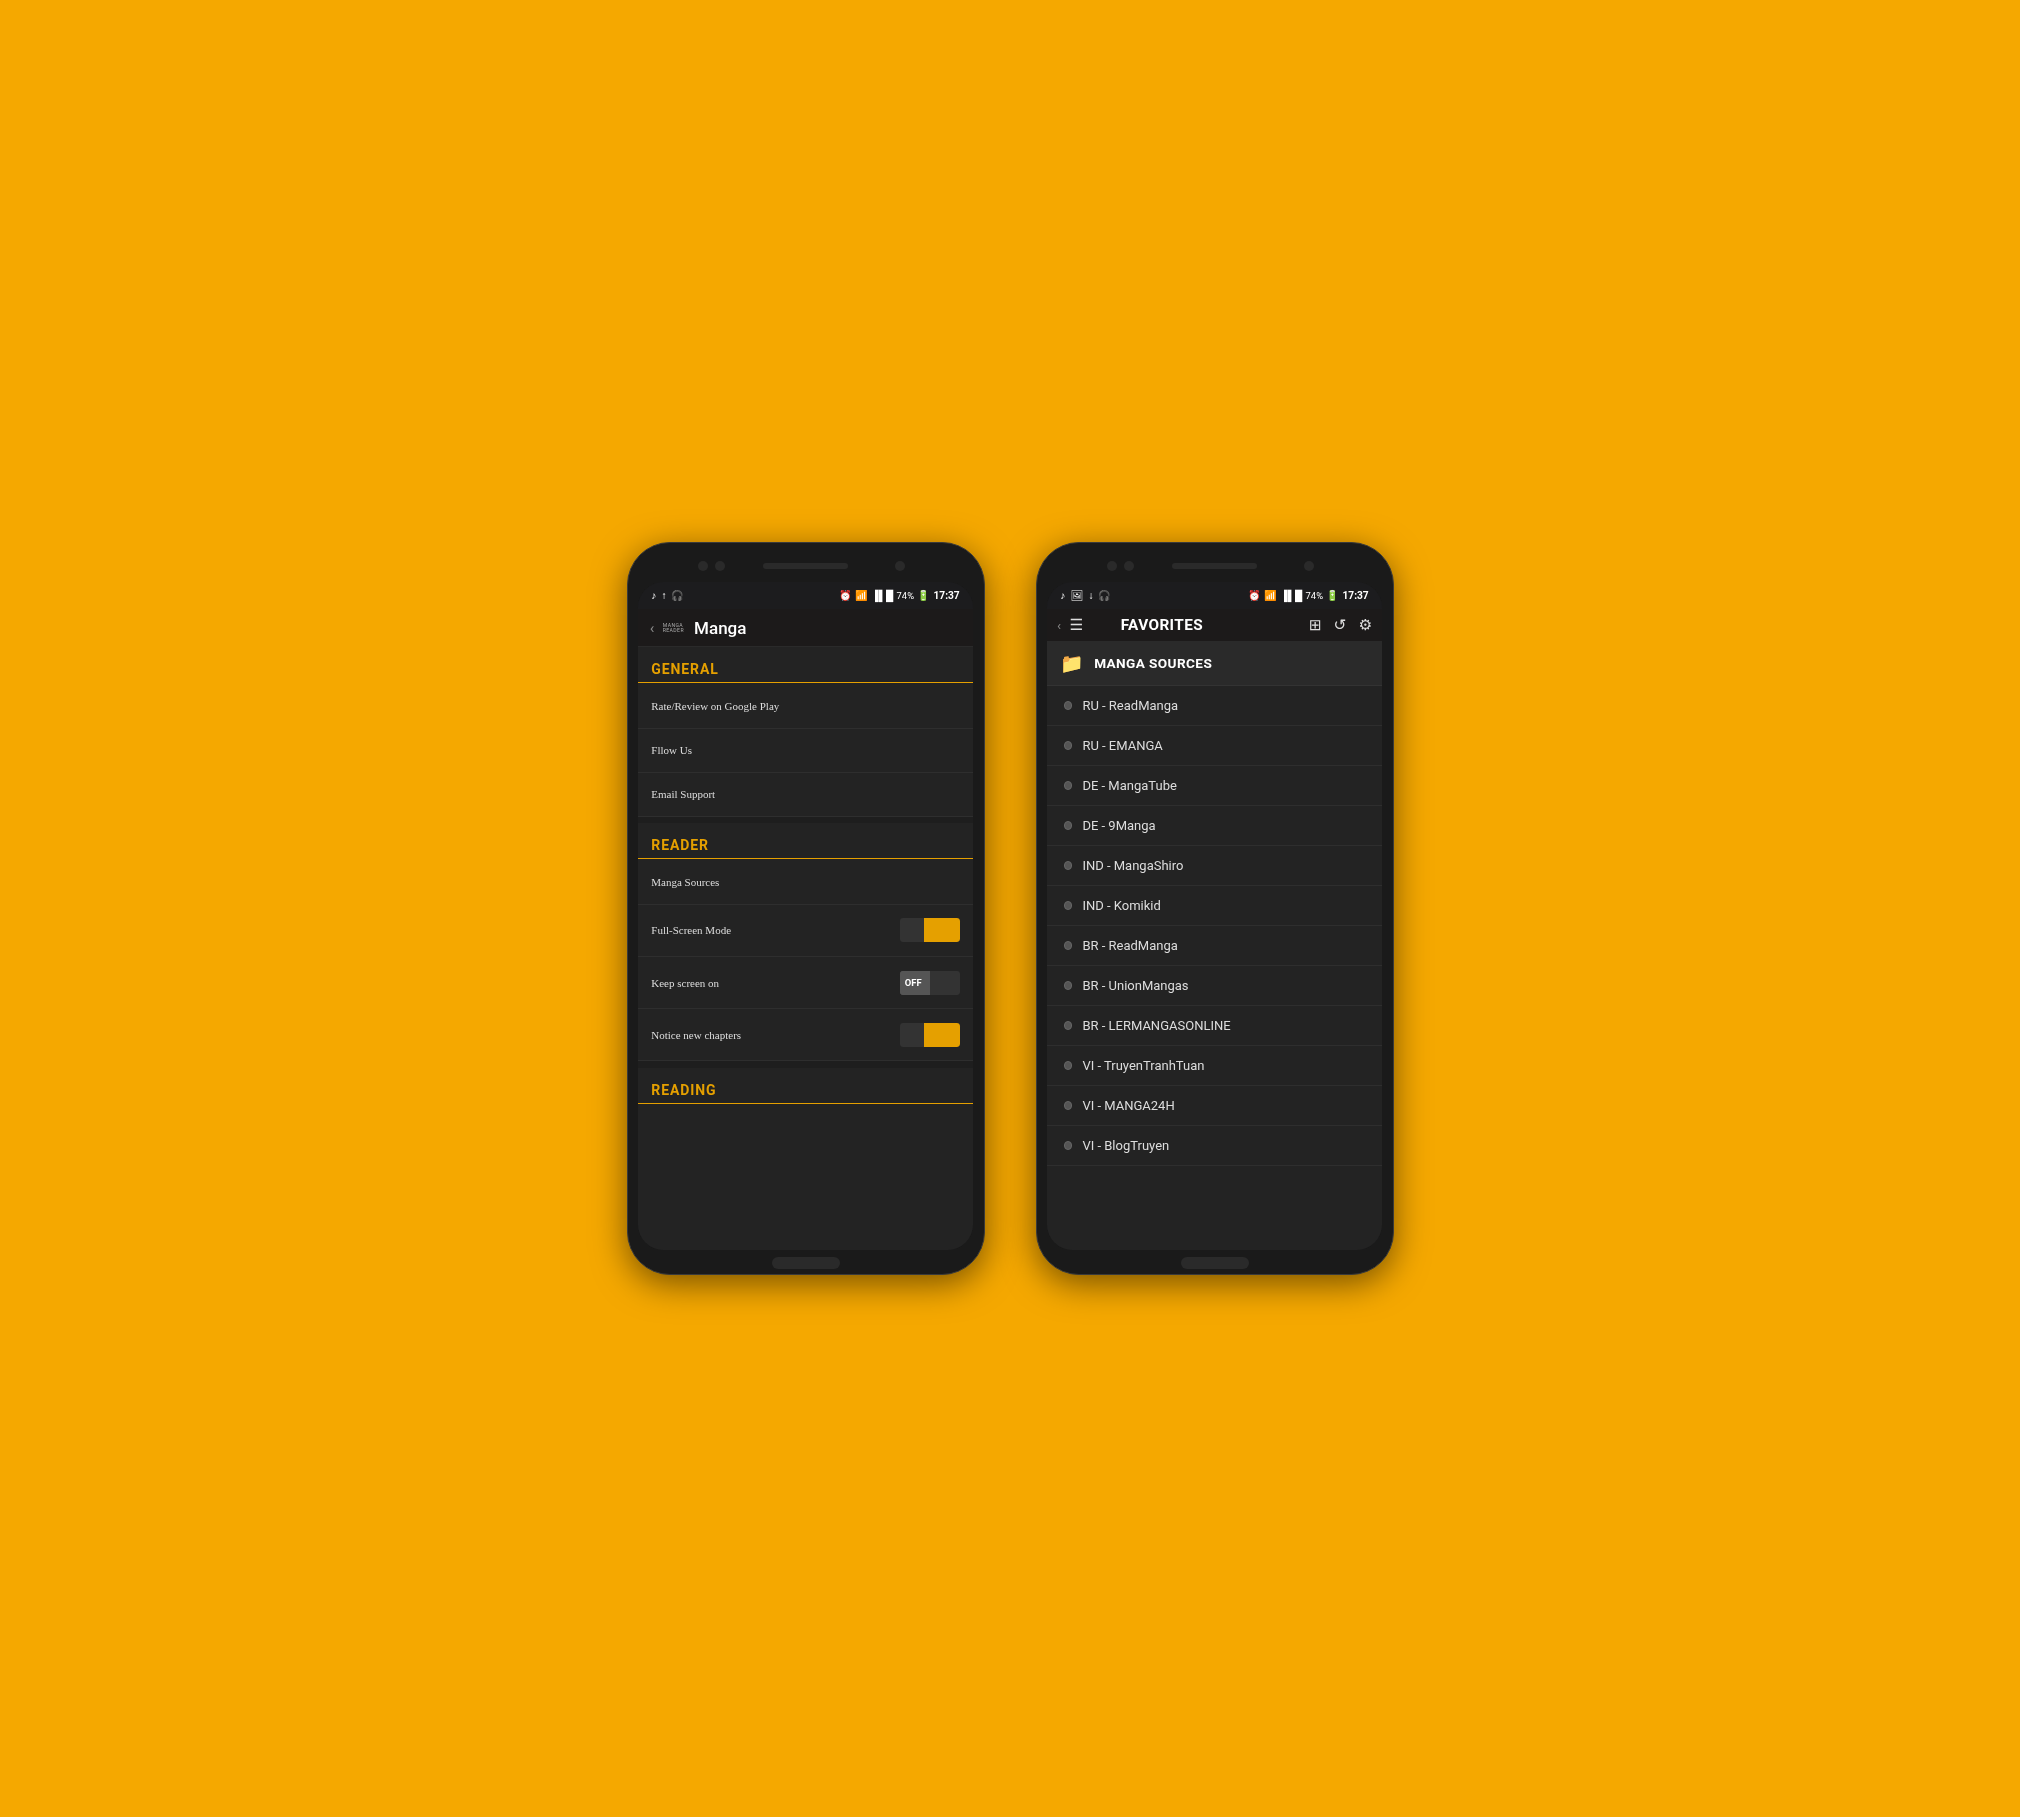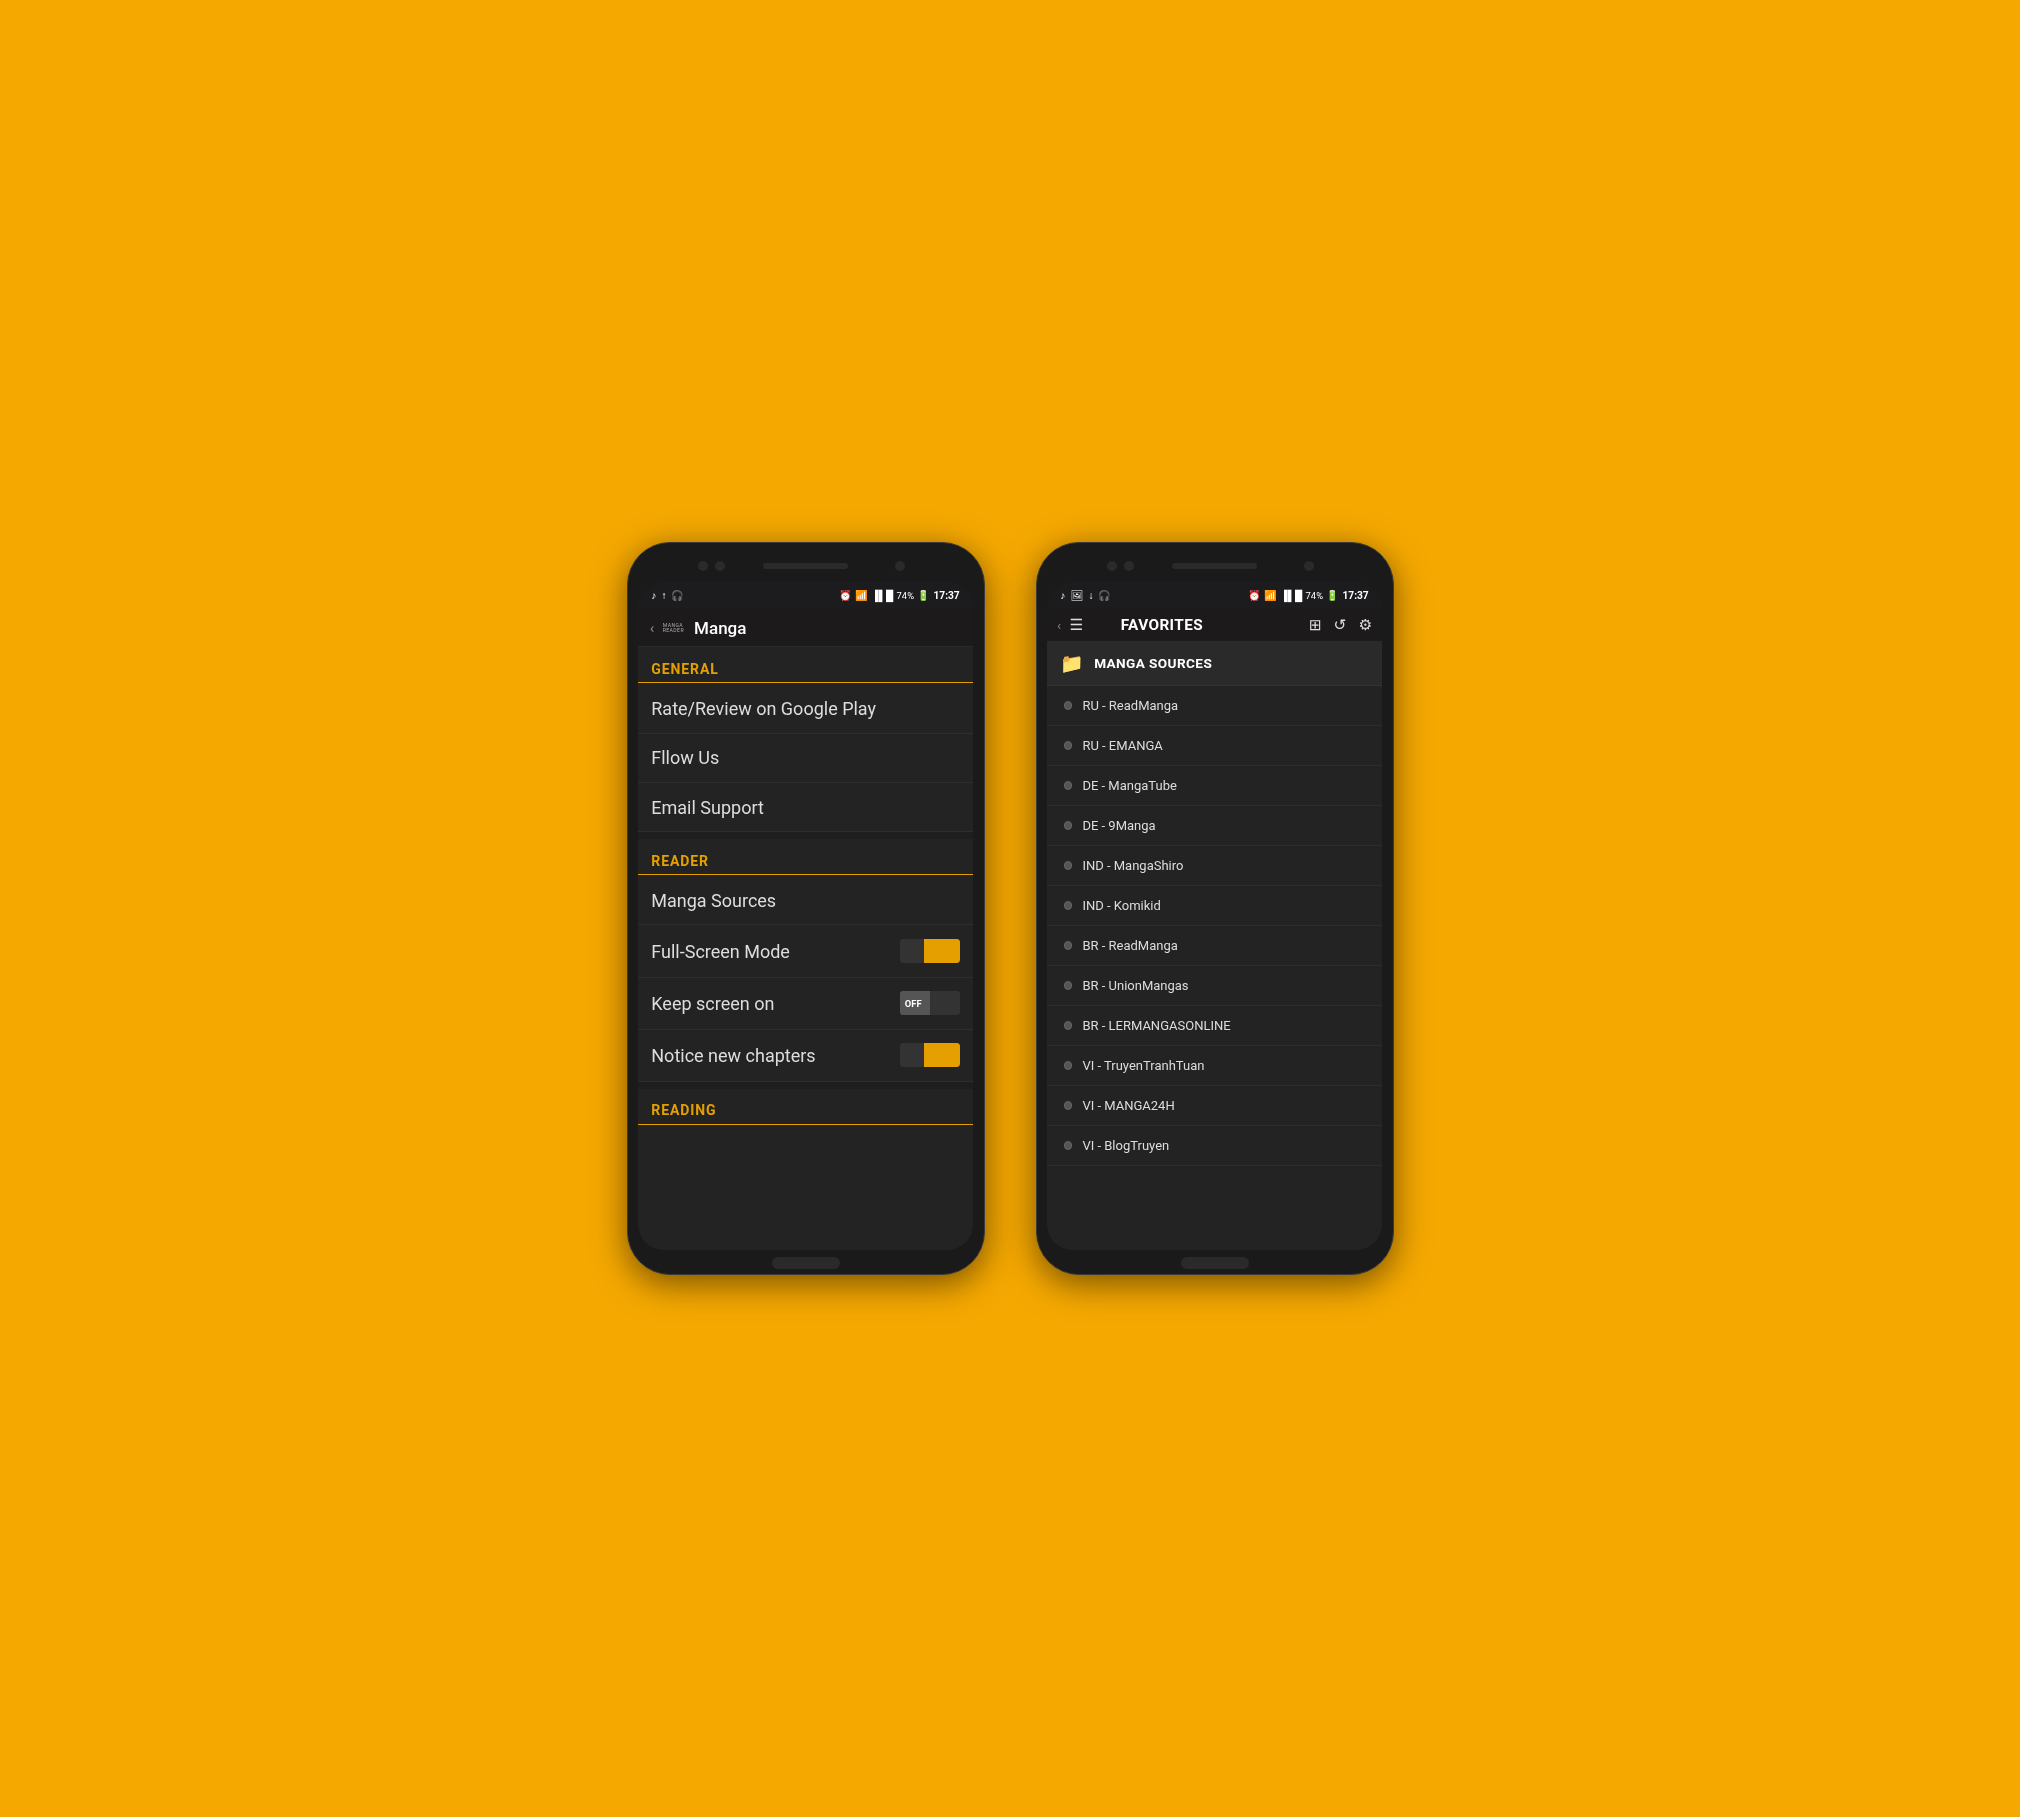--- a/index.html
+++ b/index.html
@@ -171,21 +171,22 @@
       font-size: 12.8px;
       display: flex;
       align-items: center;
       justify-content: space-between;
       cursor: pointer;
       min-height: 44px;
     }
 
     .settings-item-label {
       color: #ddd;
-      font-size: 18px;
+      font-size: 11px;
+      font-family: Liberation Serif, serif;
     }
 
     .dropdown-arrow {
       font-size: 8.5px;
       color: #888;
     }
 
     
     .toggle {
       display: flex;

